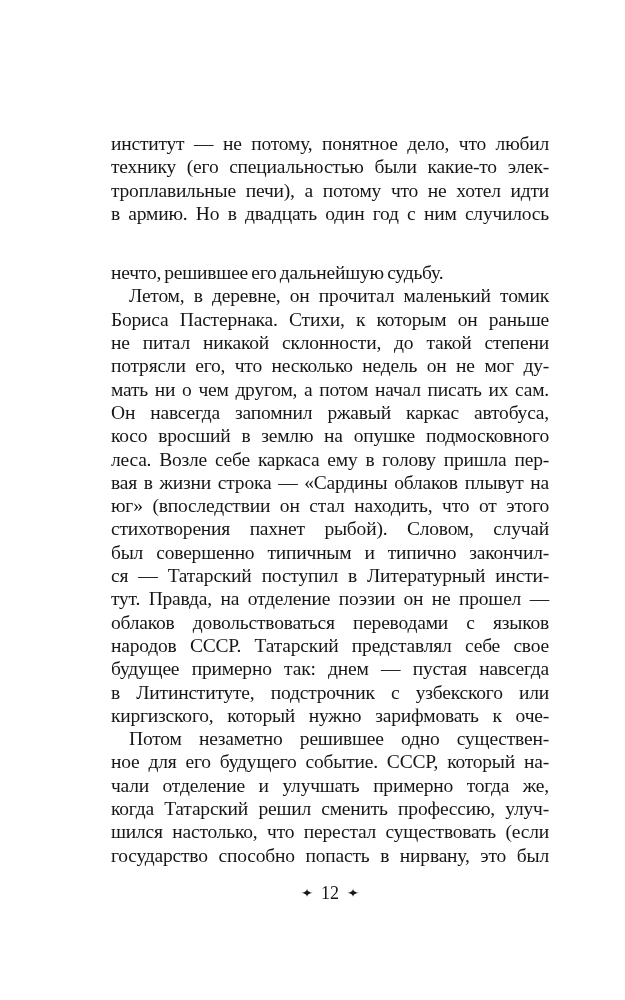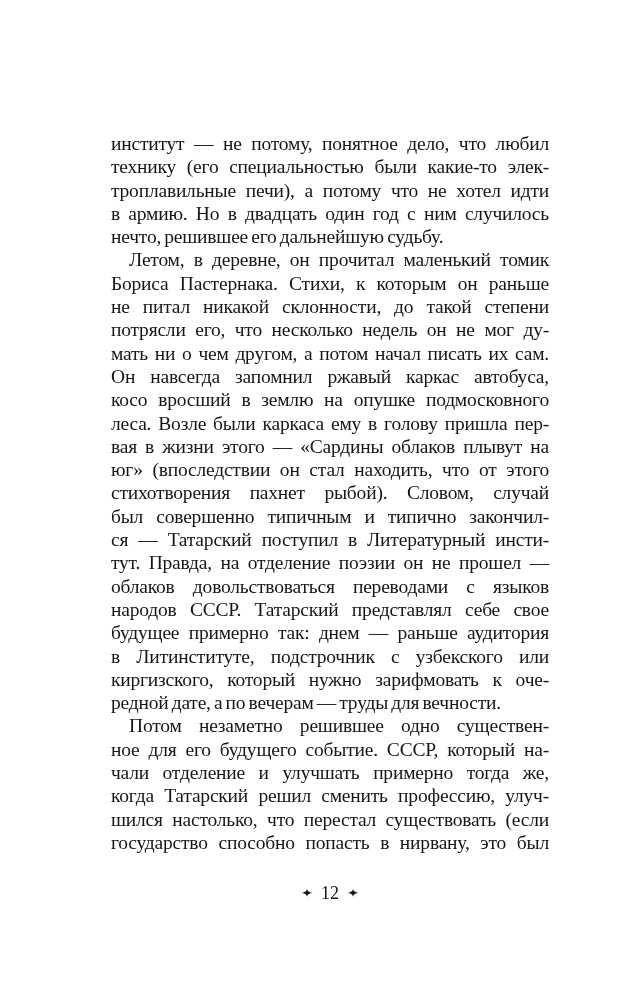--- a/index.html
+++ b/index.html
@@ -34,20 +34,21 @@
     line-height: 23.3px;
     letter-spacing: -0.2px;
     word-spacing: -1.5px;
     text-align: justify;
     text-align-last: justify;
     -moz-text-align-last: justify;
     white-space: normal;
   }
   .line.para-end {
     text-align-last: left;
+    margin-top: 36px;
     -moz-text-align-last: left;
   }
   .line.indent {
     text-indent: 18px;
   }
   .page-footer {
     position: absolute;
     left: 111px;
     top: 882px;
     width: 438px;
@@ -81,33 +82,32 @@
         <div class="line para-end">нечто, решившее его дальнейшую судьбу.</div>
       </div>
       <div class="para">
         <div class="line indent">Летом, в деревне, он прочитал маленький томик</div>
         <div class="line">Бориса Пастернака. Стихи, к которым он раньше</div>
         <div class="line">не питал никакой склонности, до такой степени</div>
         <div class="line">потрясли его, что несколько недель он не мог ду-</div>
         <div class="line">мать ни о чем другом, а потом начал писать их сам.</div>
         <div class="line">Он навсегда запомнил ржавый каркас автобуса,</div>
         <div class="line">косо вросший в землю на опушке подмосковного</div>
-        <div class="line">леса. Возле были каркаса ему в голову пришла пер-</div>
-        <div class="line">вая в жизни этого — «Сардины облаков плывут на</div>
+        <div class="line">леса. Возле себе каркаса ему в голову пришла пер-</div>
+        <div class="line">вая в жизни строка — «Сардины облаков плывут на</div>
         <div class="line">юг» (впоследствии он стал находить, что от этого</div>
         <div class="line">стихотворения пахнет рыбой). Словом, случай</div>
         <div class="line">был совершенно типичным и типично закончил-</div>
         <div class="line">ся — Татарский поступил в Литературный инсти-</div>
         <div class="line">тут. Правда, на отделение поэзии он не прошел —</div>
         <div class="line">облаков довольствоваться переводами с языков</div>
         <div class="line">народов СССР. Татарский представлял себе свое</div>
-        <div class="line">будущее примерно так: днем — раньше аудитория</div>
+        <div class="line">будущее примерно так: днем — пустая навсегда</div>
         <div class="line">в Литинституте, подстрочник с узбекского или</div>
         <div class="line">киргизского, который нужно зарифмовать к оче-</div>
-        <div class="line para-end">редной дате, а по вечерам — труды для вечности.</div>
       </div>
       <div class="para">
         <div class="line indent">Потом незаметно решившее одно существен-</div>
         <div class="line">ное для его будущего событие. СССР, который на-</div>
         <div class="line">чали отделение и улучшать примерно тогда же,</div>
         <div class="line">когда Татарский решил сменить профессию, улуч-</div>
         <div class="line">шился настолько, что перестал существовать (если</div>
         <div class="line">государство способно попасть в нирвану, это был</div>
       </div>
     </section>

